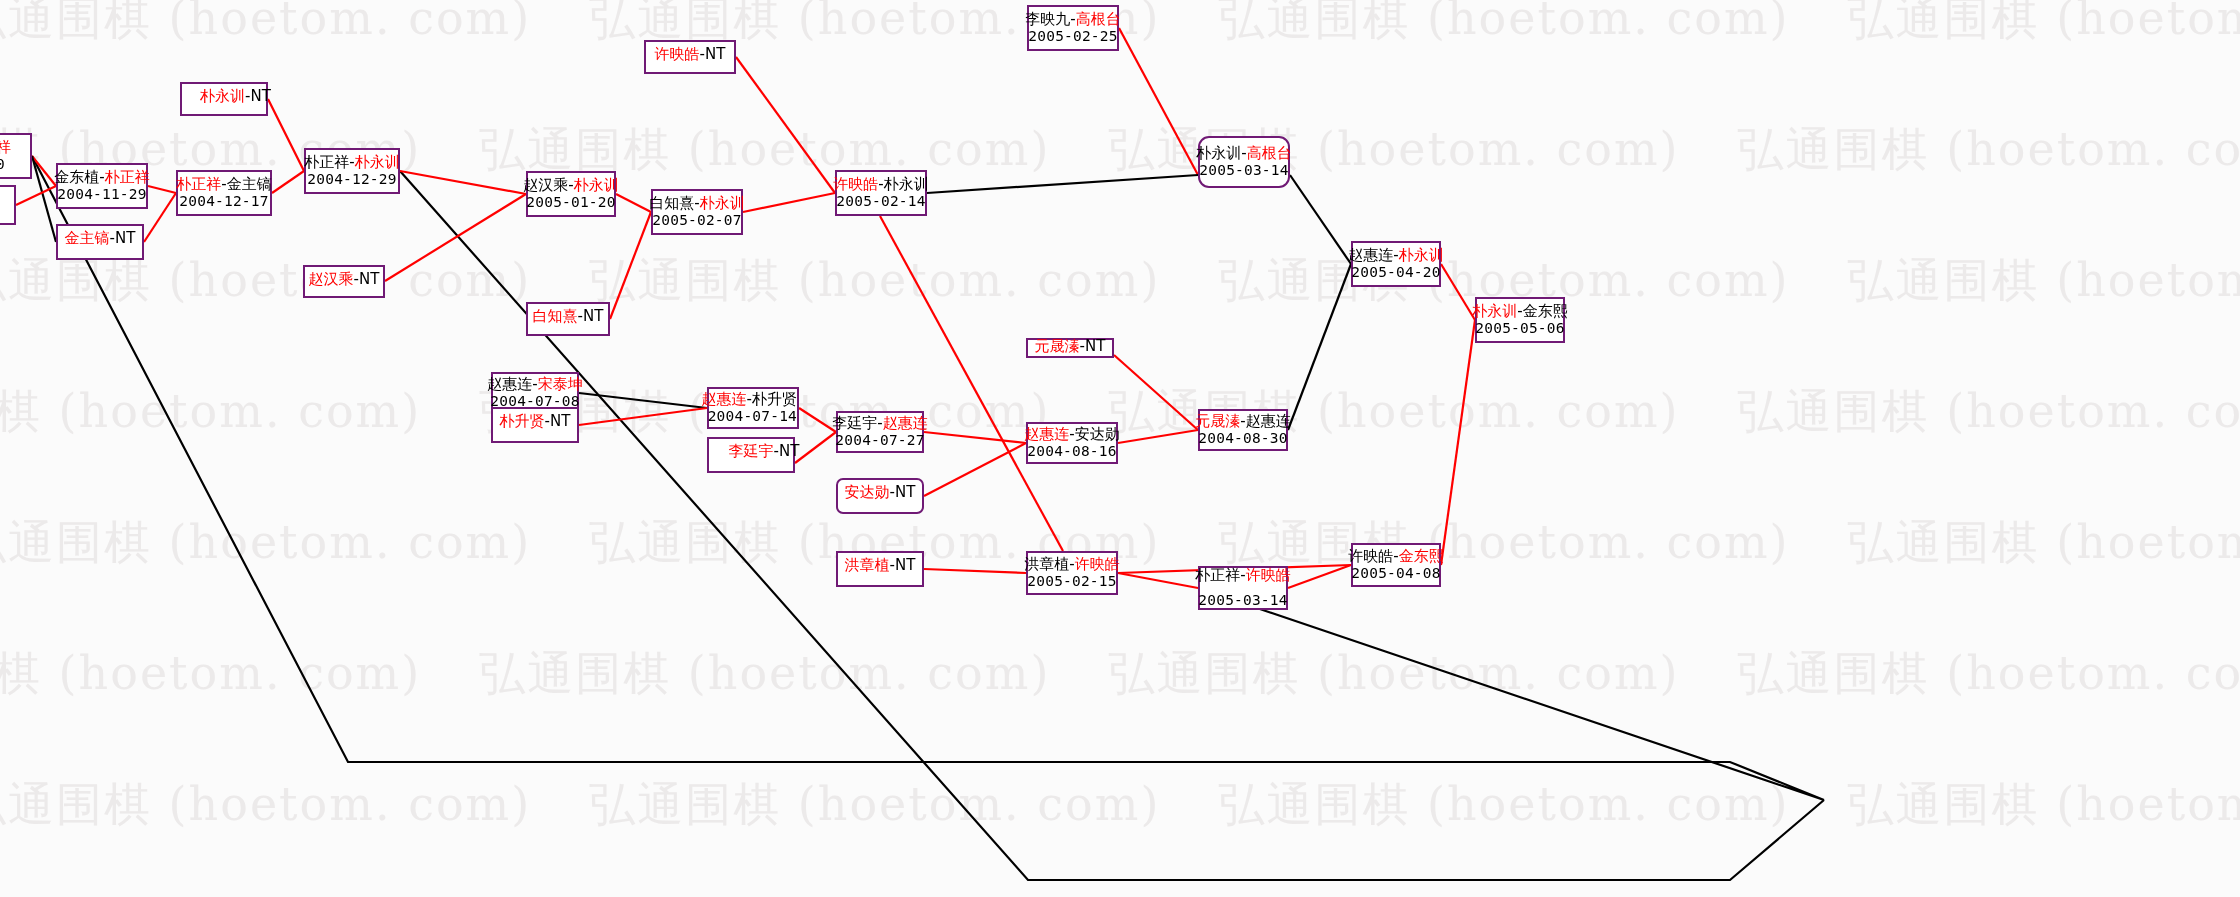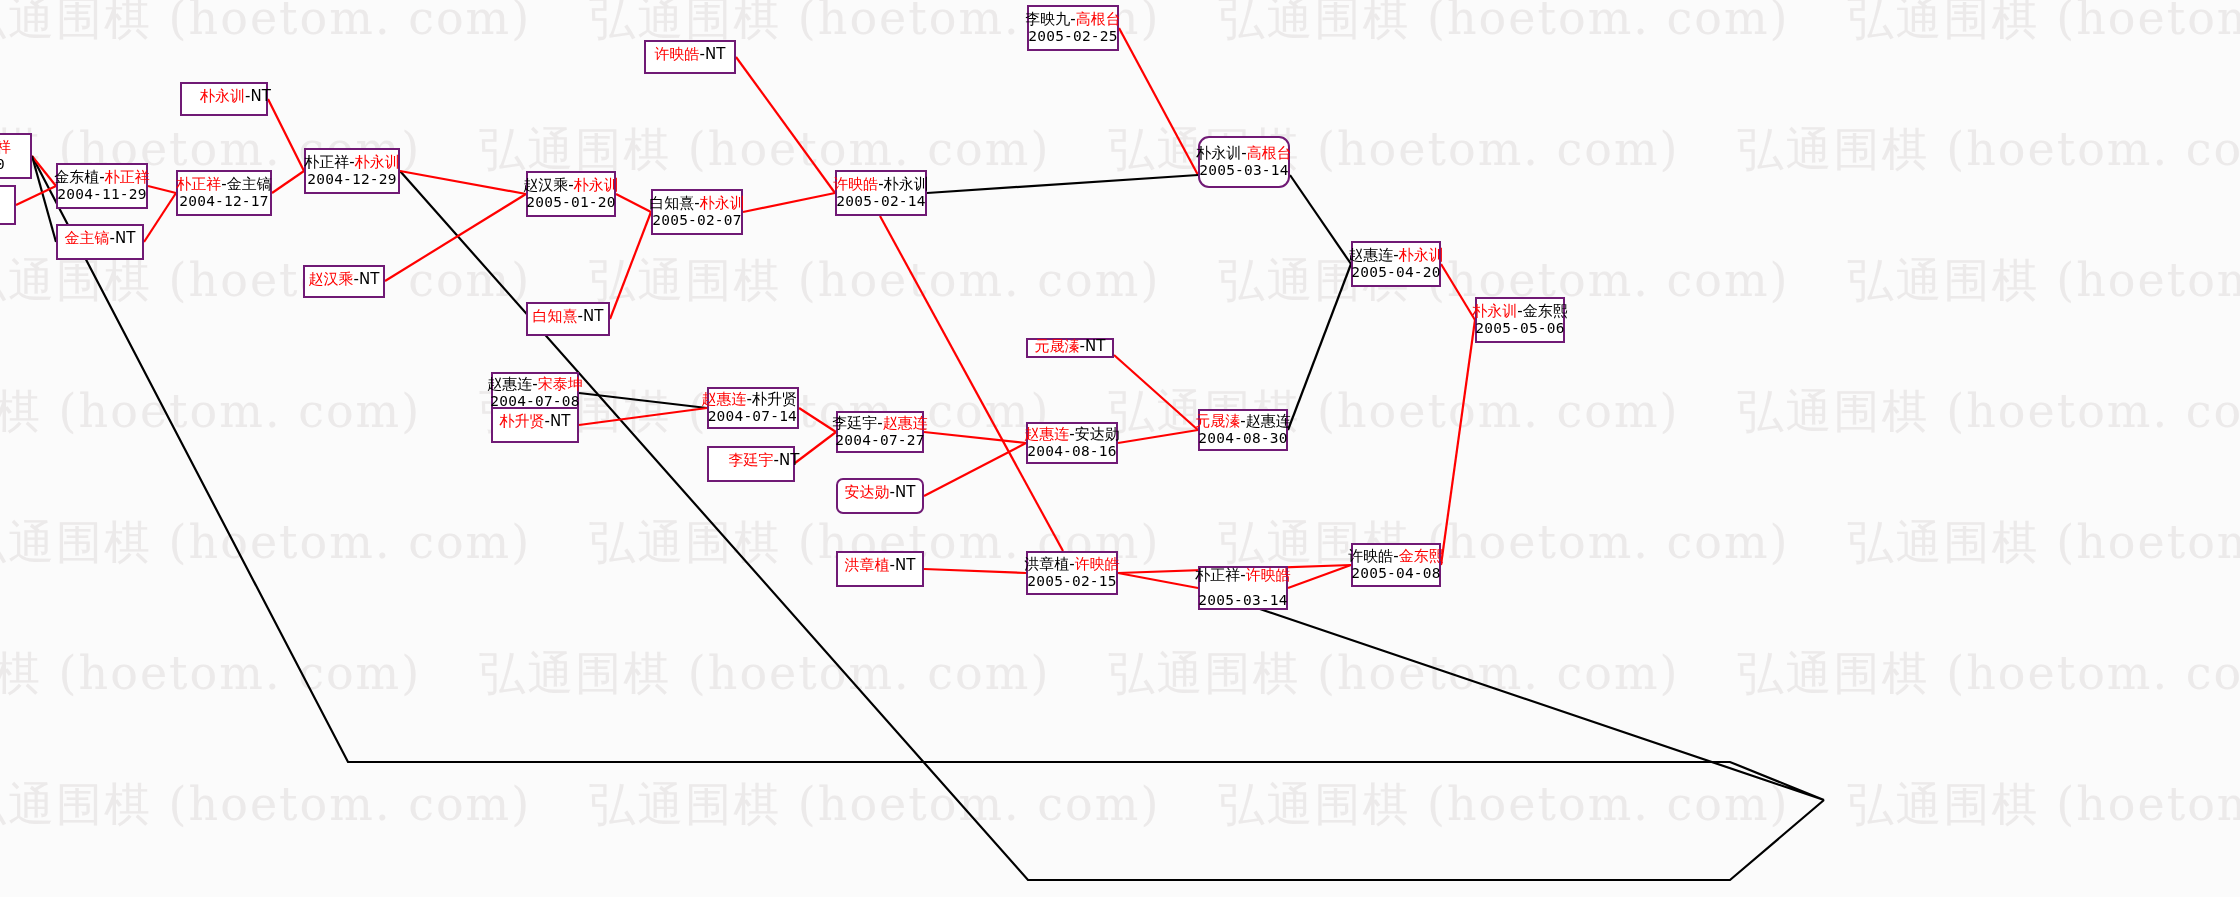--- a/index.html
+++ b/index.html
@@ -150,21 +150,21 @@
         <div class="ttl"><span class="k">赵惠连</span><span class="sep">-</span><span class="r">宋泰坤</span></div>
         <div class="dt">2004-07-08</div>
       </div>
       <div class="node noDate" id="n_psx_nt" style="left: 491px; top: 407px; width: 88px; height: 36px;">
         <div class="ttl"><span class="r">朴升贤</span><span class="sep">-</span><span class="k">NT</span></div>
       </div>
       <div class="node" id="n_zhl_psx" style="left: 707px; top: 387px; width: 92px; height: 42px; align-items: flex-end;">
         <div class="ttl"><span class="r">赵惠连</span><span class="sep">-</span><span class="k">朴升贤</span></div>
         <div class="dt">2004-07-14</div>
       </div>
-      <div class="node noDate" id="n_ltu_nt" style="left: 707px; top: 446px; width: 88px; height: 36px; padding-left: 26px;">
+      <div class="node noDate" id="n_ltu_nt" style="left: 707px; top: 437px; width: 88px; height: 36px; padding-left: 26px;">
         <div class="ttl"><span class="r">李廷宇</span><span class="sep">-</span><span class="k">NT</span></div>
       </div>
       <div class="node" id="n_ltu_zhl" style="left: 836px; top: 411px; width: 88px; height: 42px;">
         <div class="ttl"><span class="k">李廷宇</span><span class="sep">-</span><span class="r">赵惠连</span></div>
         <div class="dt">2004-07-27</div>
       </div>
       <div class="node noDate" id="n_adx_nt" style="left: 836px; top: 478px; width: 88px; height: 36px; border-radius: 7px;">
         <div class="ttl"><span class="r">安达勋</span><span class="sep">-</span><span class="k">NT</span></div>
       </div>
       <div class="node" id="n_zhl_adx" style="left: 1026px; top: 422px; width: 92px; height: 42px;">

